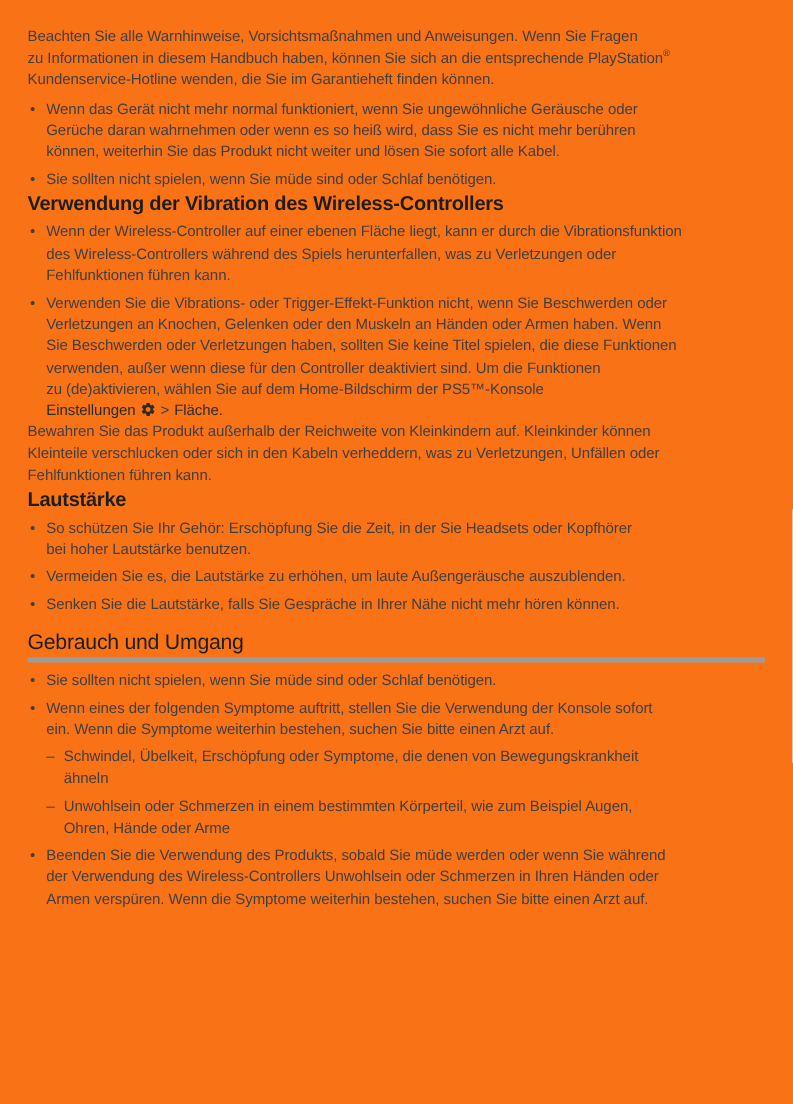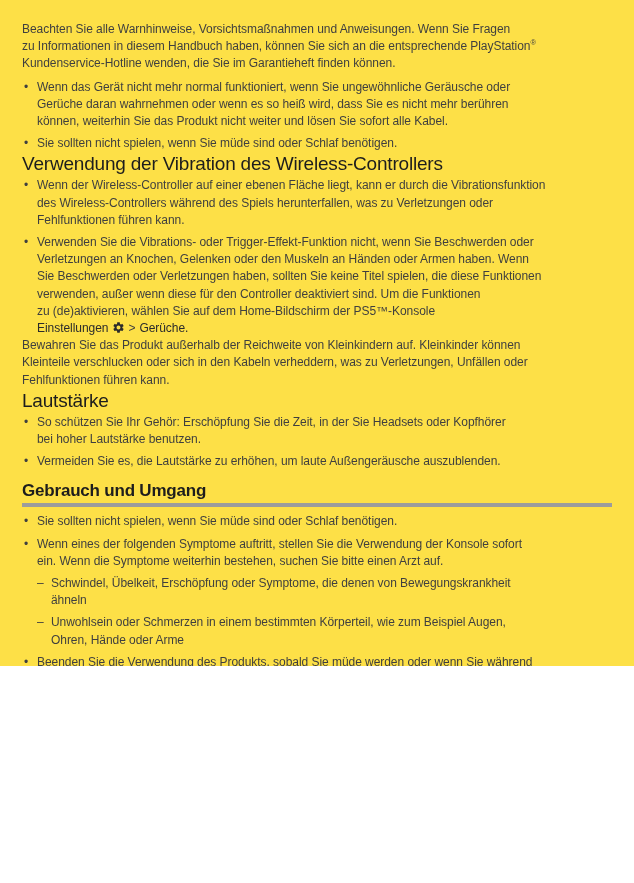--- a/index.html
+++ b/index.html
@@ -3,45 +3,45 @@
 <meta charset="utf-8">
 <style>
   html, body {
     margin: 0;
     padding: 0;
     background: #ffffff;
   }
   .page {
     position: relative;
     width: 634px;
-    height: 666px;
+    height: 883px;
     box-sizing: border-box;
-    background: #fde047;
+    background: #f97316;
     padding: 21px 22px;
     overflow: hidden;
     font-family: "Liberation Sans", sans-serif;
     color: #3f3f3f;
     -webkit-font-smoothing: antialiased;
   }
   .body-text, p.body-text, li {
     font-size: 12px;
     line-height: 17.2px;
     letter-spacing: -0.05px;
   }
   p { margin: 0; }
   .ml { white-space: pre-line; }
   sup {
     font-size: 7.5px;
     line-height: 0;
     vertical-align: super;
   }
   h2 {
-    font-size: 19px;
+    font-size: 16px;
     line-height: 21px;
-    font-weight: normal;
+    font-weight: bold;
     color: #1d1d1d;
     margin: 1px 0 3px 0;
     letter-spacing: -0.2px;
   }
   ul.bullets {
     list-style: none;
     margin: 6px 0 0 0;
     padding: 0;
   }
   h2 + ul.bullets { margin-top: 0; }
@@ -70,21 +70,21 @@
   ul.dashes > li::before {
     content: "\2013";
     position: absolute;
     left: 0;
     top: 0;
     color: #3f3f3f;
   }
   .section-title {
     font-size: 17px;
     line-height: 21px;
-    font-weight: bold;
+    font-weight: normal;
     color: #1d1d1d;
     margin: 10px 0 0 0;
     letter-spacing: -0.2px;
   }
   .section-rule {
     height: 4px;
     background: #9c9c9c;
     margin: 2px 0 6px 0;
   }
   .settings-line {
@@ -125,37 +125,38 @@
       <li><span class="ml">Wenn der Wireless-Controller auf einer ebenen Fläche liegt, kann er durch die Vibrationsfunktion
 des Wireless-Controllers während des Spiels herunterfallen, was zu Verletzungen oder
 Fehlfunktionen führen kann.</span></li>
       <li><span class="ml">Verwenden Sie die Vibrations- oder Trigger-Effekt-Funktion nicht, wenn Sie Beschwerden oder
 Verletzungen an Knochen, Gelenken oder den Muskeln an Händen oder Armen haben. Wenn
 Sie Beschwerden oder Verletzungen haben, sollten Sie keine Titel spielen, die diese Funktionen
 verwenden, außer wenn diese für den Controller deaktiviert sind. Um die Funktionen
 zu (de)aktivieren, wählen Sie auf dem Home-Bildschirm der PS5™-Konsole</span>
         <div class="settings-line"><b>Einstellungen</b><span class="gear"><svg width="13" height="13" viewBox="0 0 24 24" aria-hidden="true">
                 <path fill="#2b2b2b" d="M19.14,12.94c0.04-0.3,0.06-0.61,0.06-0.94c0-0.32-0.02-0.64-0.07-0.94l2.03-1.58c0.18-0.14,0.23-0.41,0.12-0.61l-1.92-3.32c-0.12-0.22-0.37-0.29-0.59-0.22l-2.39,0.96c-0.5-0.38-1.03-0.7-1.62-0.94L14.4,2.81c-0.04-0.24-0.24-0.41-0.48-0.41h-3.84c-0.24,0-0.43,0.17-0.47,0.41L9.25,5.35C8.66,5.59,8.12,5.92,7.63,6.29L5.24,5.33c-0.22-0.08-0.47,0-0.59,0.22L2.74,8.87C2.62,9.08,2.66,9.34,2.86,9.48l2.03,1.58C4.84,11.36,4.8,11.69,4.8,12s0.02,0.64,0.07,0.94l-2.03,1.58c-0.18,0.14-0.23,0.41-0.12,0.61l1.92,3.32c0.12,0.22,0.37,0.29,0.59,0.22l2.39-0.96c0.5,0.38,1.03,0.7,1.62,0.94l0.36,2.54c0.05,0.24,0.24,0.41,0.48,0.41h3.84c0.24,0,0.44-0.17,0.47-0.41l0.36-2.54c0.59-0.24,1.13-0.56,1.62-0.94l2.39,0.96c0.22,0.08,0.47,0,0.59-0.22l1.92-3.32c0.12-0.22,0.07-0.47-0.12-0.61L19.14,12.94z M12,15.6c-1.98,0-3.6-1.62-3.6-3.6s1.62-3.6,3.6-3.6s3.6,1.62,3.6,3.6S13.98,15.6,12,15.6z"></path>
-              </svg></span><span class="sep">&gt;</span><b>Gerüche.</b></div>
+              </svg></span><span class="sep">&gt;</span><b>Fläche.</b></div>
       </li>
     </ul>
   </section>
 
   <section>
     <p class="body-text ml">Bewahren Sie das Produkt außerhalb der Reichweite von Kleinkindern auf. Kleinkinder können
 Kleinteile verschlucken oder sich in den Kabeln verheddern, was zu Verletzungen, Unfällen oder
 Fehlfunktionen führen kann.</p>
   </section>
 
   <section>
     <h2>Lautstärke</h2>
     <ul class="bullets">
       <li><span class="ml">So schützen Sie Ihr Gehör: Erschöpfung Sie die Zeit, in der Sie Headsets oder Kopfhörer
 bei hoher Lautstärke benutzen.</span></li>
       <li><span class="ml">Vermeiden Sie es, die Lautstärke zu erhöhen, um laute Außengeräusche auszublenden.</span></li>
+      <li><span class="ml">Senken Sie die Lautstärke, falls Sie Gespräche in Ihrer Nähe nicht mehr hören können.</span></li>
     </ul>
   </section>
 
   <section>
     <div class="section-title">Gebrauch und Umgang</div>
     <div class="section-rule"></div>
   </section>
 
   <section>
     <ul class="bullets">

